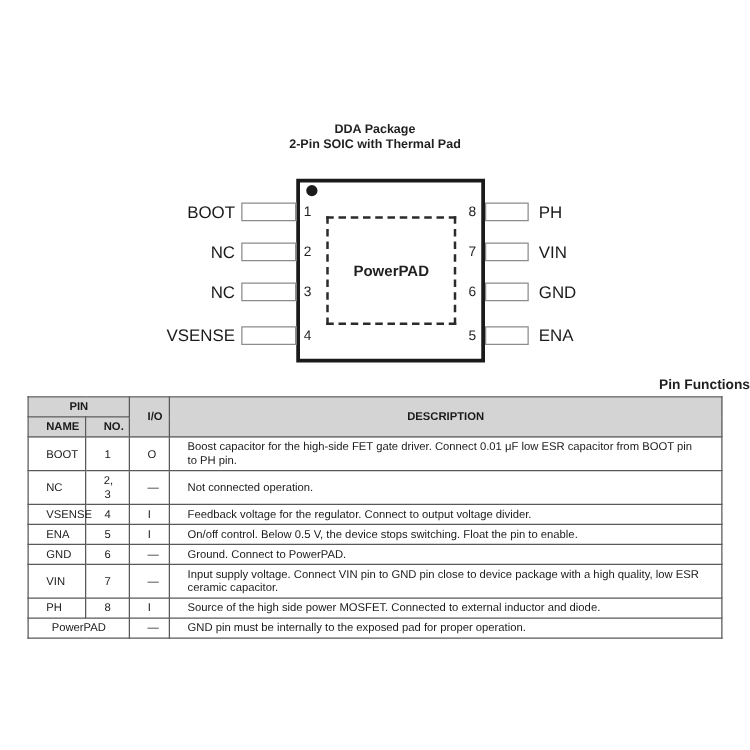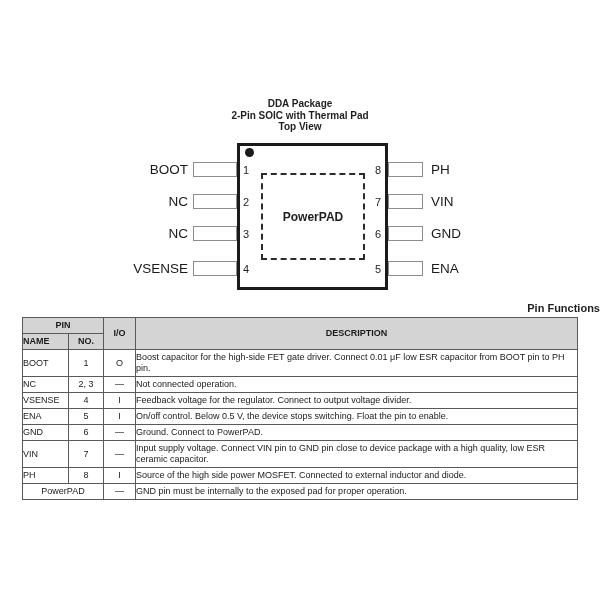--- a/index.html
+++ b/index.html
@@ -74,21 +74,21 @@
   }
   .pin-table {
     position: absolute;
     left: 22px; top: 317px; width: 556px;
     border-collapse: collapse;
     table-layout: fixed;
     font-size: 9px;
   }
   .pin-table th, .pin-table td {
     border: 1px solid #595959;
-    padding: 2px 0;
+    padding: 2px 14px;
     vertical-align: middle;
     line-height: 11px;
     color: #1a1a1a;
     margin-top: 33px;
   }
   .pin-table th {
     background: #d4d4d4;
     font-weight: bold;
     text-align: center;
     font-size: 9px;
@@ -98,21 +98,20 @@
   .pin-table td.name { text-align: left; }
 </style>
 </head>
 <body>
 
 <div class="page">
 
   <div class="diagram-title">
     <div>DDA Package</div>
     <div>2-Pin SOIC with Thermal Pad</div>
-    <div>Top View</div>
   </div>
 
   <div class="package-outline"></div>
   <div class="pin1-dot"></div>
   <div class="powerpad-region">
     <span class="powerpad-label">PowerPAD</span>
   </div>
 
   <div class="pin-label left" style="top:162px;">BOOT</div>
   <div class="pin-box left" style="top:162px;"></div>

